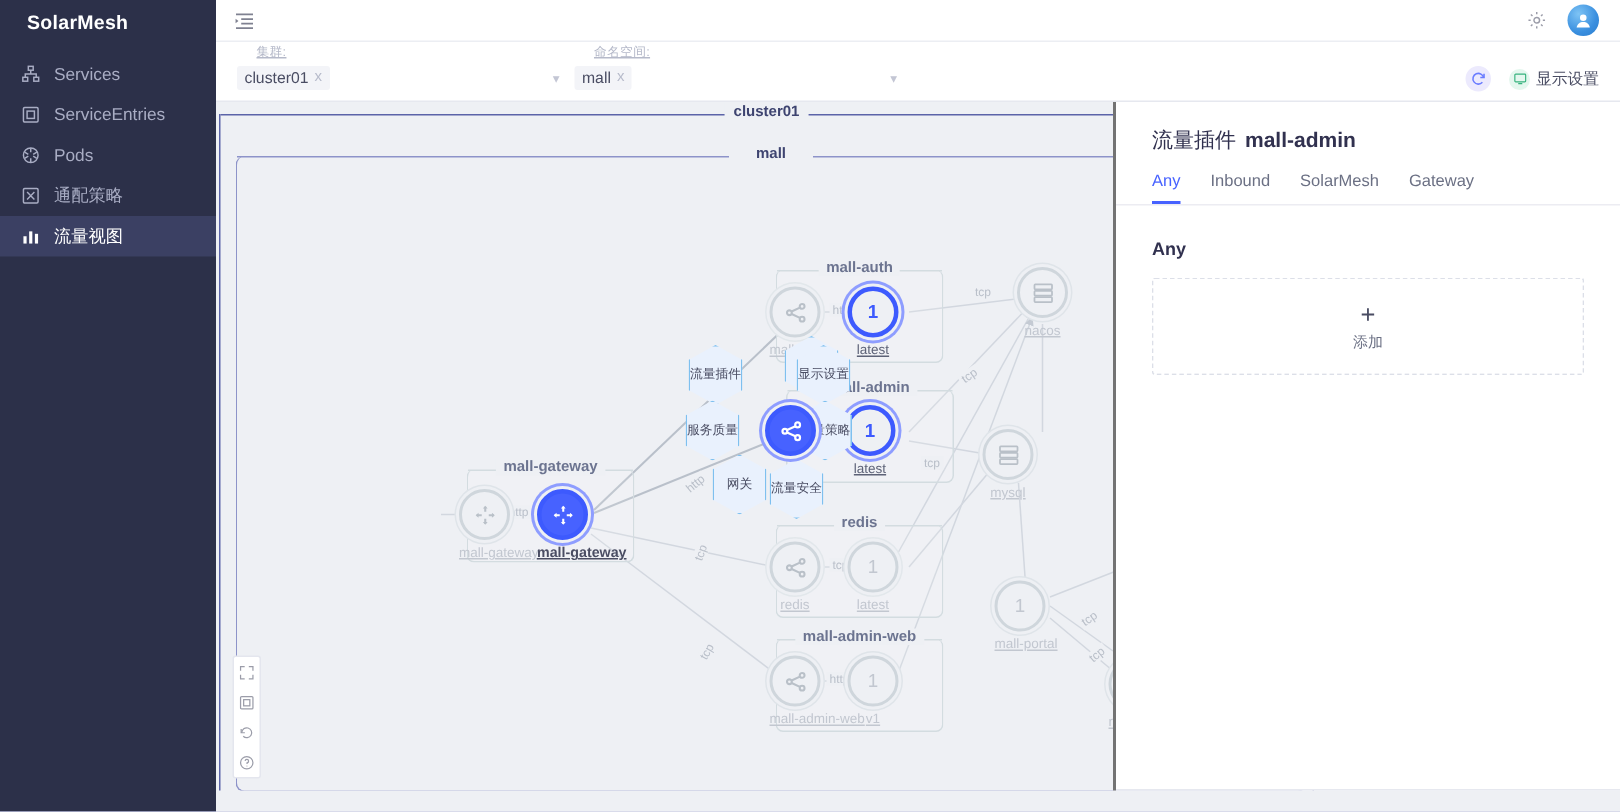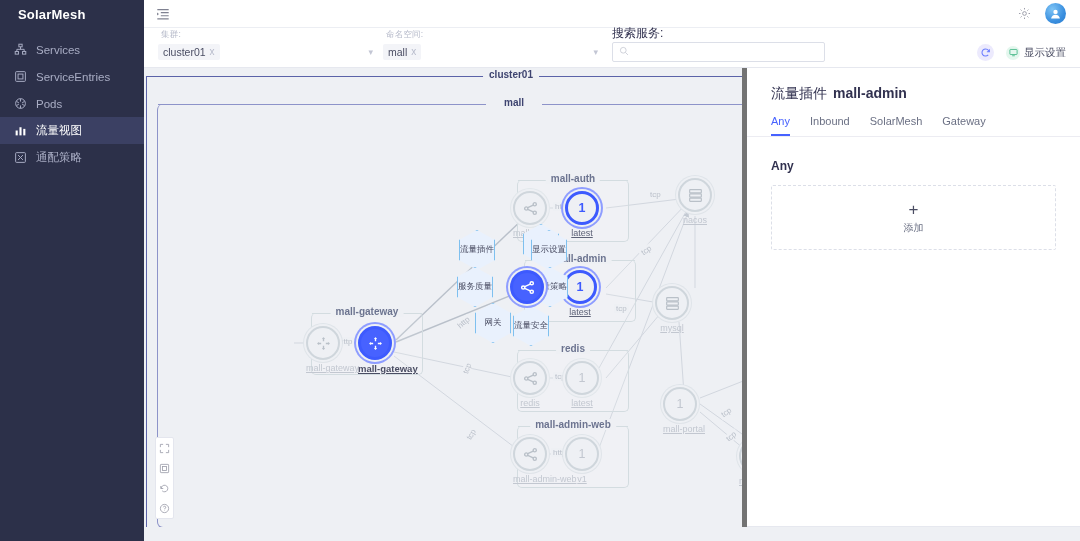--- a/index.html
+++ b/index.html
@@ -49,22 +49,22 @@
   }
   .avatar svg { width:13px; height:13px; }
 
   .filterbar {
     height:40px; background:#fff; display:flex; align-items:flex-end;
     padding:0 14px 5px 14px; gap:0; border-bottom:1px solid #e6e8ef;
     position:relative;
   }
   .field { position:relative; padding-top:3px; }
   .field .flabel {
-    position:absolute; top:-10px; left:3px; font-size:8.5px; color:#b5b9c9;
-    letter-spacing:.2px; white-space:nowrap;
+    position:absolute; top:-10px; left:13px; font-size:8.5px; color:#b5b9c9;
+    letter-spacing:.2px; white-space:nowrap;text-decoration:underline;
   }
   .select-box {
     height:20px; display:flex; align-items:center; justify-content:space-between;
     border-bottom:1px solid transparent; cursor:pointer;
   }
   .select-box.w1 { width:215px; }
   .select-box.w2 { width:215px; }
   .tag {
     background:#f3f4f8; border-radius:2px; padding:2px 5px; font-size:10.5px;
     color:#4a4d63; display:inline-flex; align-items:center; gap:4px;
@@ -176,21 +176,21 @@
     background:#fff; border:1px solid #e4e6ee; border-radius:2px;
     display:flex; flex-direction:column; align-items:center;
     padding:4px 0; gap:8px; z-index:4;
   }
   .toolstrip .tbtn { width:12px; height:12px; display:flex; align-items:center; justify-content:center; cursor:pointer; opacity:.55; }
   .toolstrip .tbtn svg { width:11px; height:11px; }
 
   
   .rightpanel {
     position:absolute; right:0; top:68px; width:338px; height:459px;
-    background:#fff; border-left:5px solid #737373; z-index:6;
+    background:#fff; border-left:2px solid #737373; z-index:6;
   }
   .rp-title { padding:17px 24px 0 24px; font-size:14px; color:#31314f; }
   .rp-title .rp-name { font-weight:bold; margin-left:6px; }
   .rp-tabs { display:flex; gap:20px; padding:12px 24px 0 24px; border-bottom:1px solid #ececf2; }
   .rp-tab { font-size:11px; color:#6b7084; padding-bottom:7px; cursor:pointer; }
   .rp-tab.active { color:#4762ff; border-bottom:2px solid #4762ff; }
   .rp-section { padding:22px 24px 0 24px; }
   .rp-section h4 { margin:0 0 12px 0; font-size:12px; color:#31314f; font-weight:bold; }
   .add-card {
     border:1px dashed #dcdfe8; border-radius:2px; height:65px;
@@ -241,39 +241,39 @@
         <span class="ico">
           <svg viewBox="0 0 16 16" fill="none" stroke="currentColor" stroke-width="1.2">
               <circle cx="8" cy="8" r="6"></circle>
               <path d="M8 2.2v3.4M8 10.4v3.4M3 5.4l3 1.8M10 8.8l3 1.8M13 5.4l-3 1.8M6 8.8l-3 1.8"></path>
             </svg>
         </span>
         <span>Pods</span>
       </div>
 
 
+      <div class="nav-item">
+        <span class="ico">
+          <svg viewBox="0 0 16 16" fill="none" stroke="currentColor" stroke-width="1.2">
+              <rect x="2" y="2" width="12" height="12" rx="1"></rect>
+              <path d="M5 5l6 6M11 5l-6 6"></path>
+            </svg>
+        </span>
+        <span>通配策略</span>
+      </div>
+
       <div class="nav-item active">
         <span class="ico">
           <svg viewBox="0 0 16 16" fill="currentColor">
               <rect x="2" y="8" width="2.6" height="6"></rect>
               <rect x="6.7" y="4" width="2.6" height="10"></rect>
               <rect x="11.4" y="6" width="2.6" height="8"></rect>
             </svg>
         </span>
         <span>流量视图</span>
-      </div>
-
-      <div class="nav-item">
-        <span class="ico">
-          <svg viewBox="0 0 16 16" fill="none" stroke="currentColor" stroke-width="1.2">
-              <rect x="2" y="2" width="12" height="12" rx="1"></rect>
-              <path d="M5 5l6 6M11 5l-6 6"></path>
-            </svg>
-        </span>
-        <span>通配策略</span>
       </div>
 
     </div>
   </div>
 
   <div class="main">
 
     <div class="topbar">
       <span class="ico" style="width:14px;height:14px;display:inline-flex;opacity:.7;">
         <svg viewBox="0 0 16 16" fill="none" stroke="#4a4d63" stroke-width="1.3">
@@ -314,32 +314,20 @@
         <span class="flabel">命名空间:</span>
         <div class="select-box w2">
           <span class="tag">
             <span>mall</span>
             <span class="x">x</span>
           </span>
           <span class="caret">▾</span>
         </div>
       </div>
 
-      <div class="search-wrap" style="margin-left:14px;">
-        <span class="flabel">搜索服务:</span>
-        <div class="search-input-box">
-          <span>
-            <svg viewBox="0 0 16 16" fill="none" stroke="#8b90a3" stroke-width="1.4">
-                <circle cx="6.8" cy="6.8" r="4.6"></circle>
-                <path d="M10.3 10.3l4 4"></path>
-              </svg>
-          </span>
-          <input type="text" value="" placeholder="" style="">
-        </div>
-      </div>
 
       <div class="filter-actions">
         <span class="refresh-btn">
           <svg viewBox="0 0 16 16" fill="none" stroke="#6a7cff" stroke-width="1.5">
               <path d="M13.2 7.2a5.2 5.2 0 1 0-1.2 4.2"></path>
               <path d="M13.6 3.2v3.6h-3.6"></path>
             </svg>
         </span>
         <span class="display-settings">
           <span class="ds-ico">

